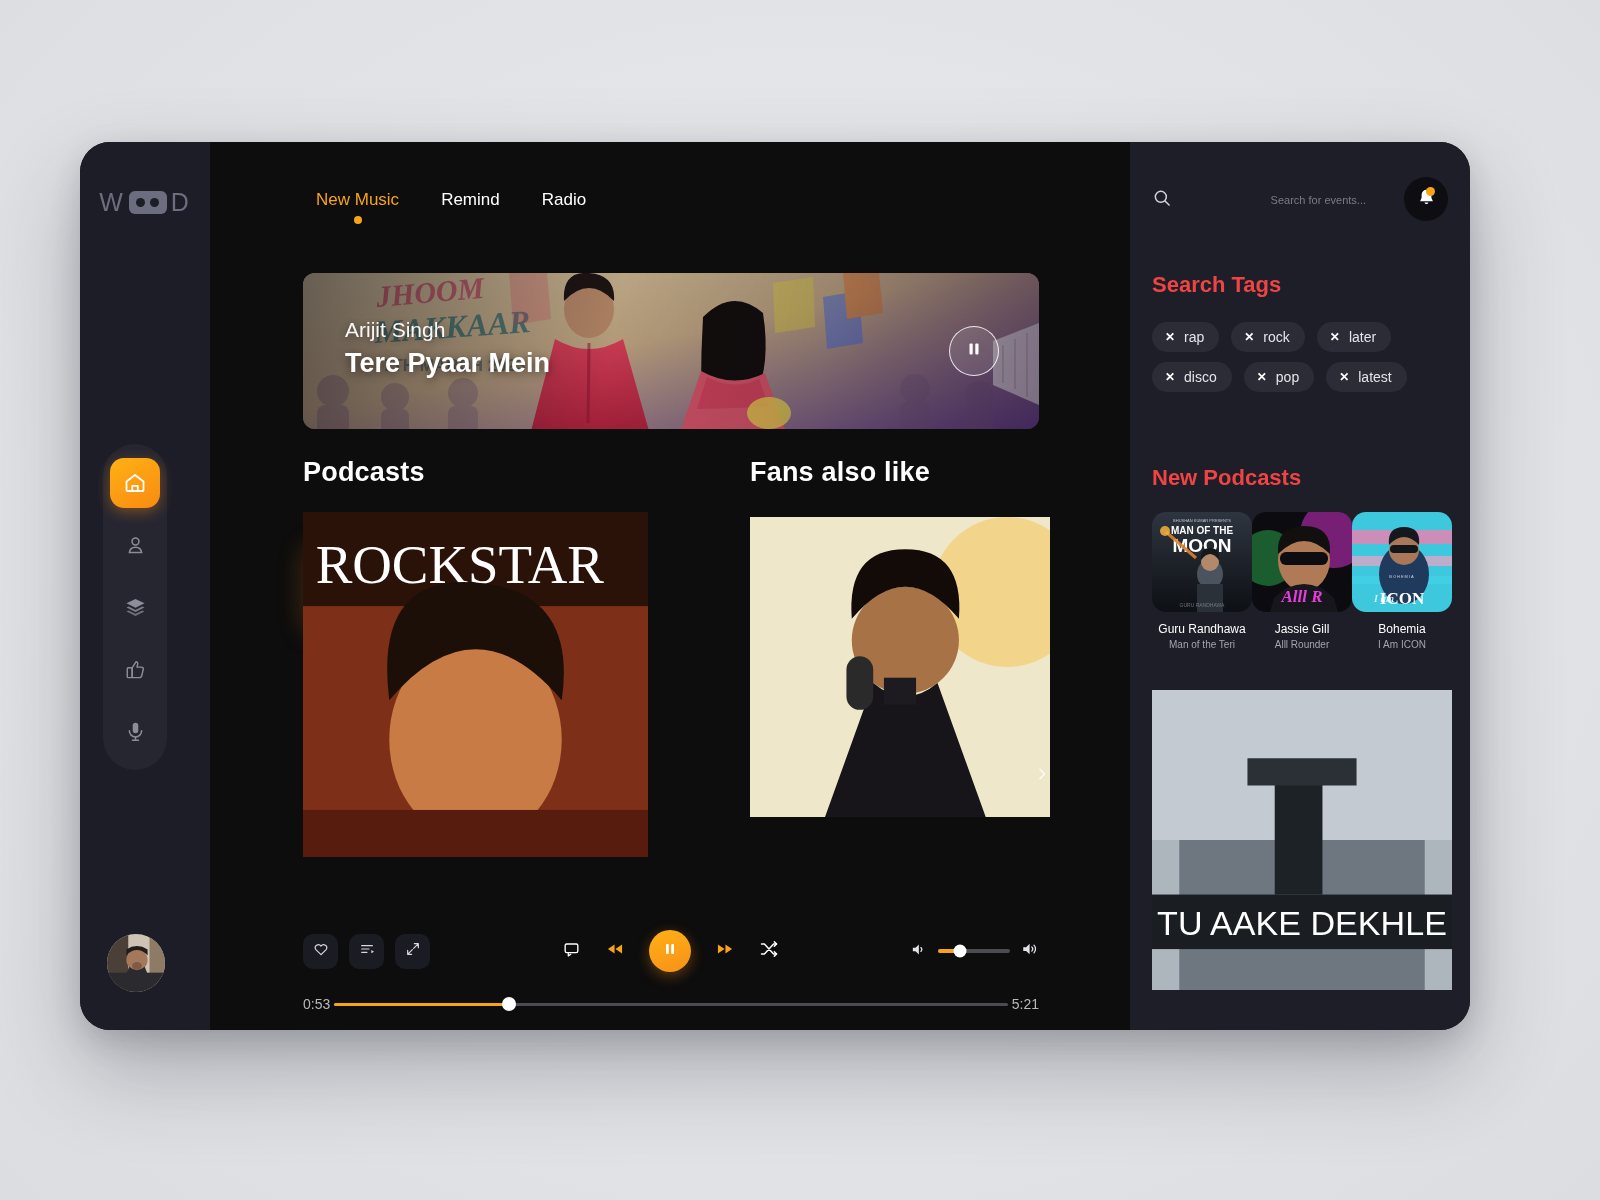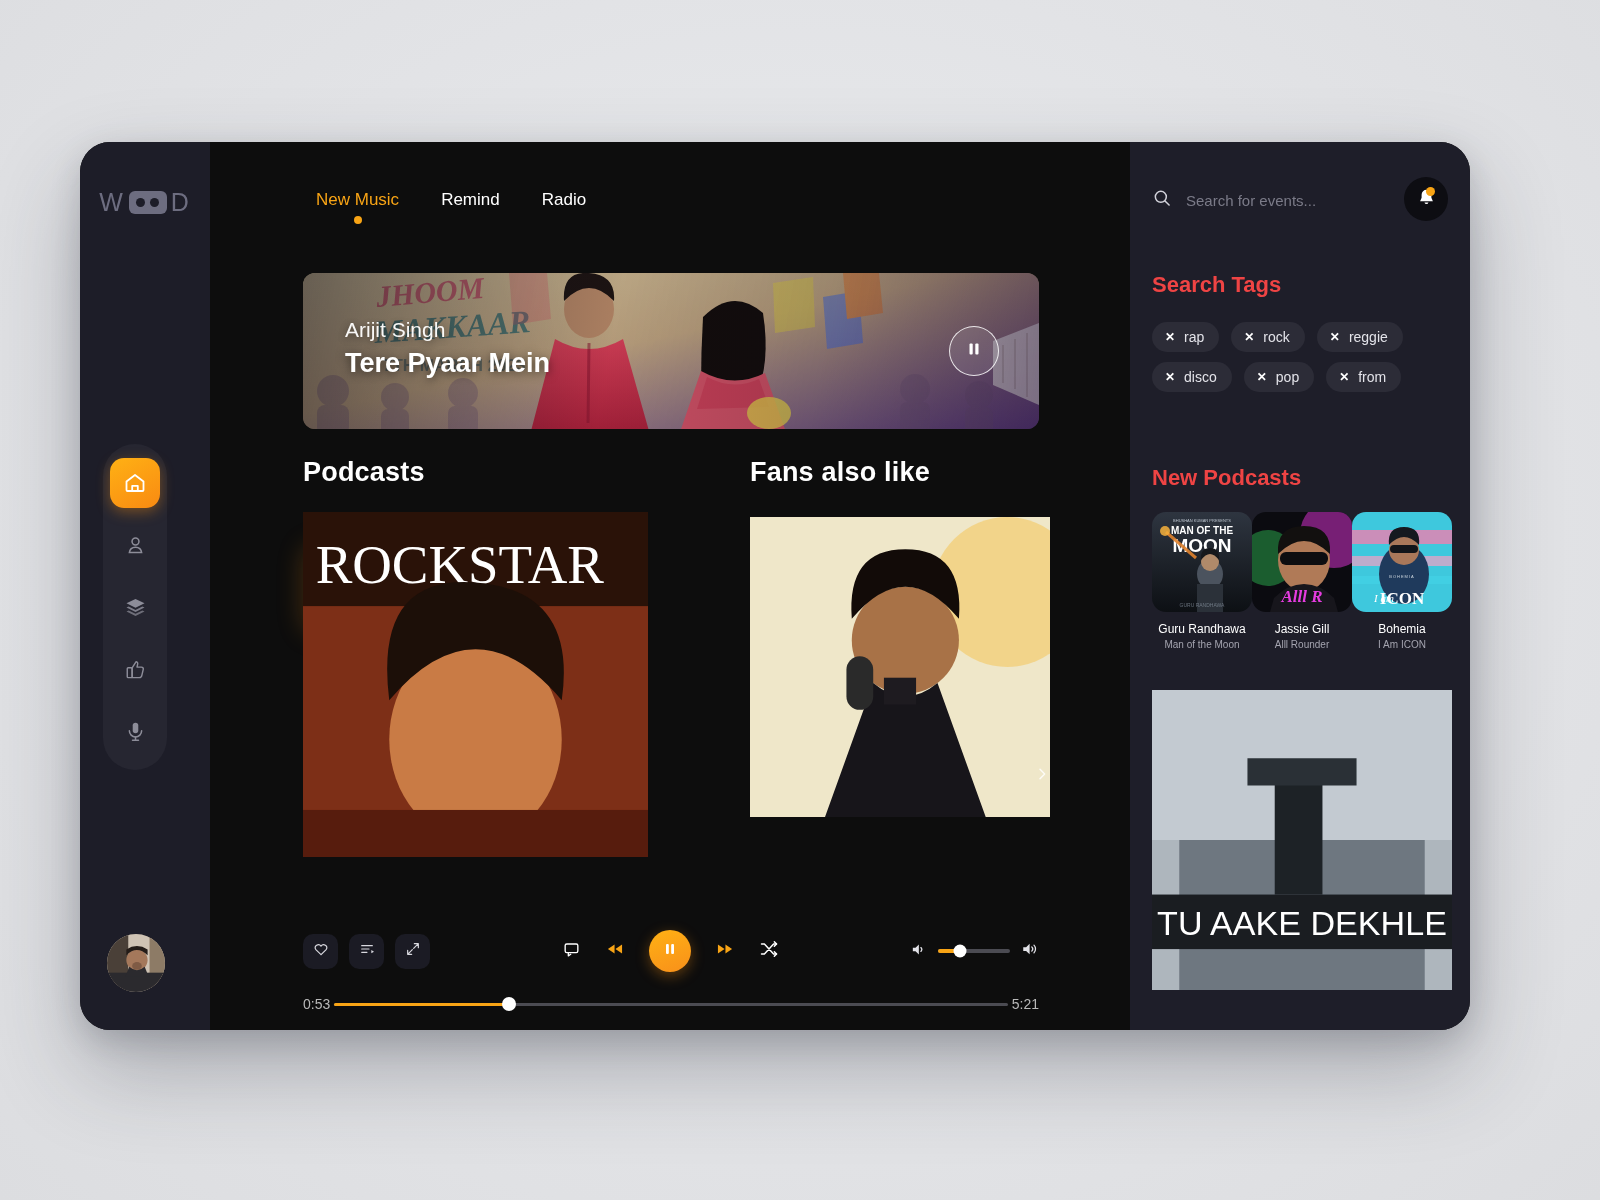--- a/index.html
+++ b/index.html
@@ -231,22 +231,23 @@
     background: #1e1e29;
     position: relative;
     overflow: hidden;
   }
   .searchbar {
     position: absolute; left: 22px; top: 46px;
     display: flex; align-items: center; gap: 14px;
   }
   .search-input {
     background: transparent; border: 0; outline: none;
-    color: #d7d7de; font-size: 15px; width: 180px;
+    color: #d7d7de; font-size: 11px; width: 180px;
     font-family: "Liberation Sans", sans-serif;
+    text-align: right;
   }
   .search-input::placeholder { color: #7b7b88; }
   .bell-btn {
     position: absolute; right: 22px; top: 35px;
     width: 44px; height: 44px; border-radius: 50%;
     background: #0d0d12;
     display: flex; align-items: center; justify-content: center; cursor: pointer;
     position: absolute;
   }
   .bell-dot {
@@ -796,33 +797,33 @@
       <div class="tag">
         <span class="x">✕</span>
         <span>rap</span>
       </div>
       <div class="tag">
         <span class="x">✕</span>
         <span>rock</span>
       </div>
       <div class="tag">
         <span class="x">✕</span>
-        <span>reggie</span>
+        <span>later</span>
       </div>
       <div class="tag">
         <span class="x">✕</span>
         <span>disco</span>
       </div>
       <div class="tag">
         <span class="x">✕</span>
         <span>pop</span>
       </div>
       <div class="tag">
         <span class="x">✕</span>
-        <span>from</span>
+        <span>latest</span>
       </div>
     </div>
 
     <div class="r-head" id="podcasts-heading">New Podcasts</div>
 
     <div class="pods">
       <div class="pod">
         <div class="pod-art">
           <svg class="art-fill" viewBox="0 0 100 100" preserveAspectRatio="xMidYMid slice">
             <defs>
@@ -838,21 +839,21 @@
             <path d="M14 20 L44 46" stroke="#e0822d" stroke-width="3" opacity=".9"></path>
             <circle cx="13" cy="19" r="5" fill="#f7b23c" opacity=".85"></circle>
             <ellipse cx="58" cy="62" rx="13" ry="15" fill="#4b535e"></ellipse>
             <circle cx="58" cy="50" r="9" fill="#b08a6a"></circle>
             <path d="M49 48q9-12 18 0 1-12-9-12t-9 12z" fill="#16181c"></path>
             <rect x="45" y="72" width="26" height="28" fill="#2b3139"></rect>
             <text x="50" y="95" font-family="Liberation Sans, sans-serif" font-size="5" fill="#8c97a4" text-anchor="middle" opacity=".7">GURU RANDHAWA</text>
           </svg>
         </div>
         <div class="pod-name">Guru Randhawa</div>
-        <div class="pod-sub">Man of the Moon</div>
+        <div class="pod-sub">Man of the Teri</div>
       </div>
 
       <div class="pod">
         <div class="pod-art">
           <svg class="art-fill" viewBox="0 0 100 100" preserveAspectRatio="xMidYMid slice">
             <rect width="100" height="100" fill="#0b0b10"></rect>
             <circle cx="82" cy="22" r="34" fill="#d232c8" opacity=".55"></circle>
             <circle cx="16" cy="46" r="28" fill="#35d95e" opacity=".4"></circle>
             <ellipse cx="52" cy="48" rx="26" ry="31" fill="#b07a57"></ellipse>
             <path d="M26 42q26-26 52 0 2-28-26-28t-26 28z" fill="#12100f"></path>

